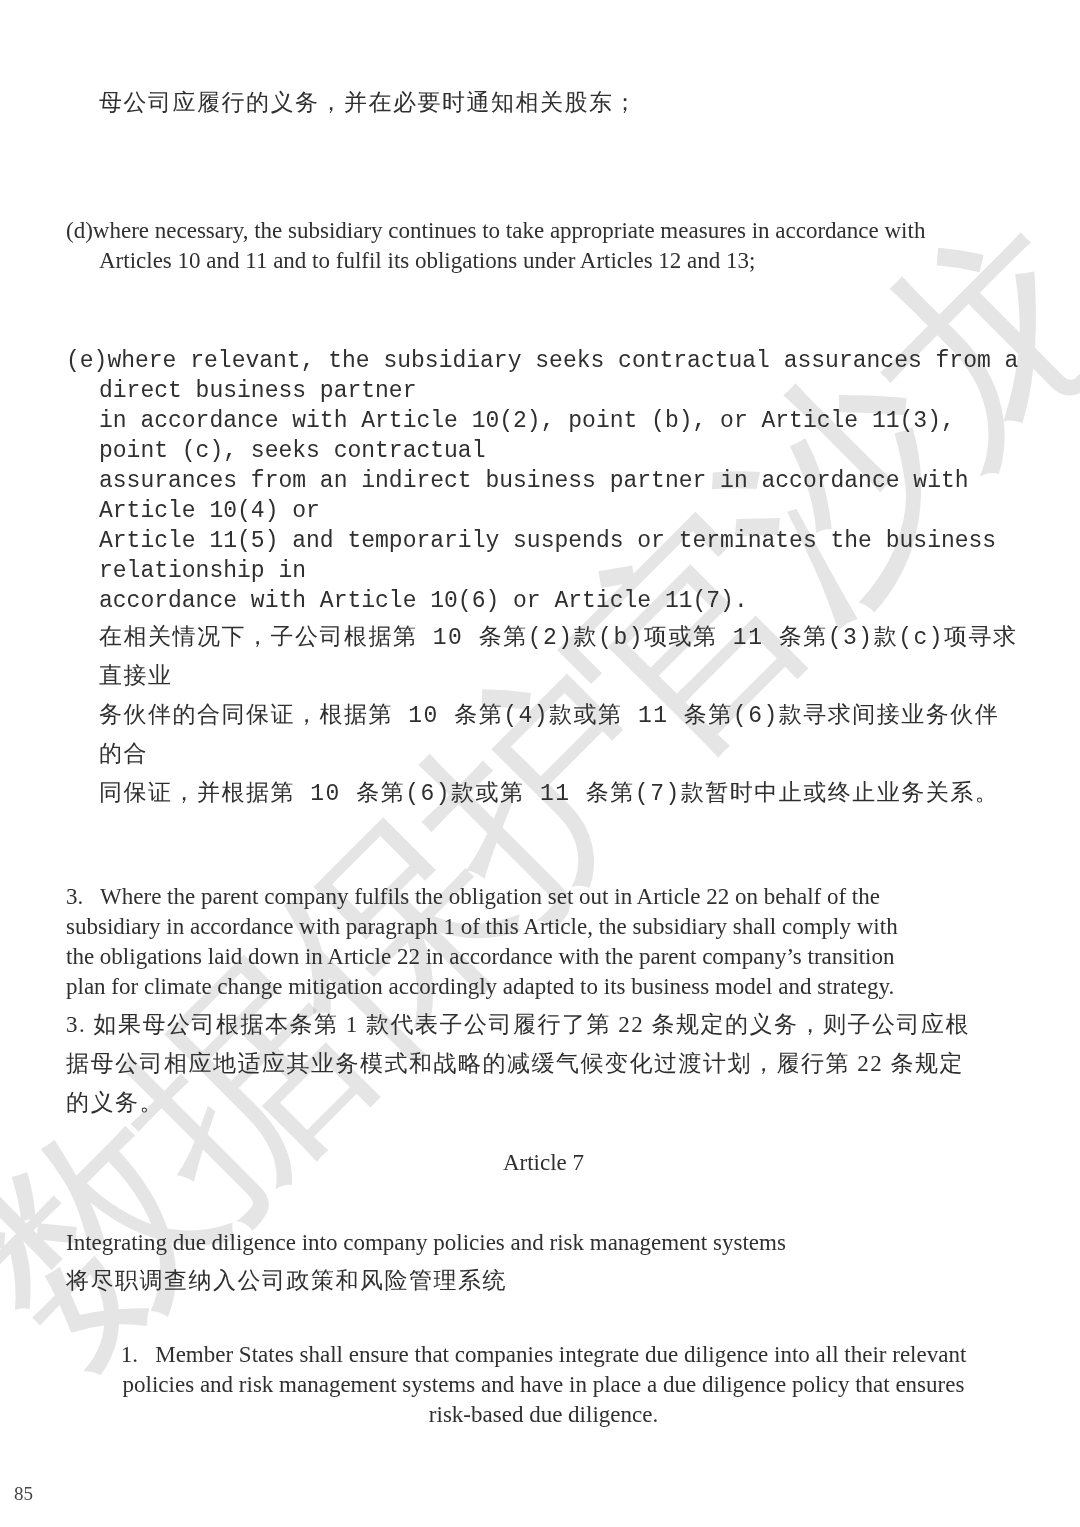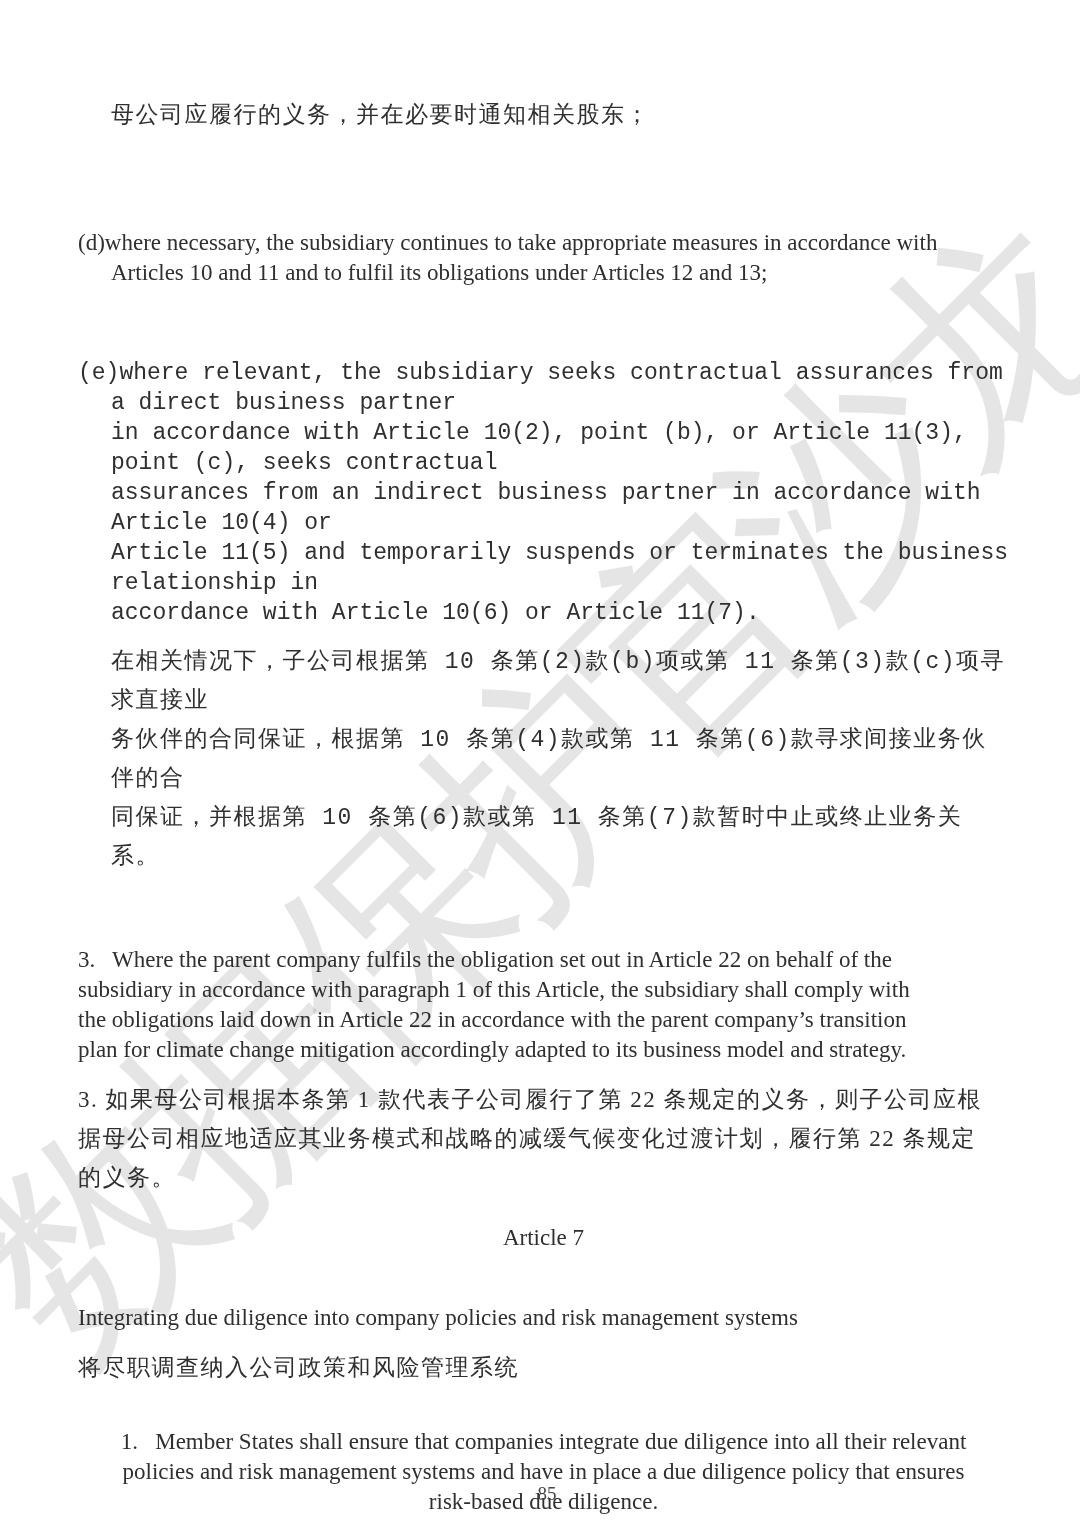--- a/index.html
+++ b/index.html
@@ -24,21 +24,21 @@
     white-space: nowrap;
     z-index: 0;
     pointer-events: none;
     font-family: "DejaVu Serif", "Liberation Serif", serif;
   }
   .content {
     position: relative;
     z-index: 1;
     padding: 80px 56px 0 63px;
   }
-  p { margin: 15px; }
+  p { margin: 3px; }
   .en {
     font-size: 23px;
     line-height: 30px;
     white-space: pre-line;
   }
   .zh {
     font-size: 23px;
     line-height: 39px;
     letter-spacing: 1.5px;
     white-space: pre-line;
@@ -50,21 +50,20 @@
   .block-p3  { margin-top: 68px; }
   .block-a7  { margin-top: 26px; text-align: center; }
   .block-sub { margin-top: 50px; }
   .block-p1  { margin-top: 40px; text-align: center; }
   .block-p2  { margin-top: 30px; }
   .footer {
     position: absolute;
     bottom: 22px;
     left: 14px;
     right: 0;
-    text-align: center;
     font-size: 19px;
     color: #454545;
     z-index: 1;
   }
 </style>
 </head>
 <body>
 
 <div class="page">
 

